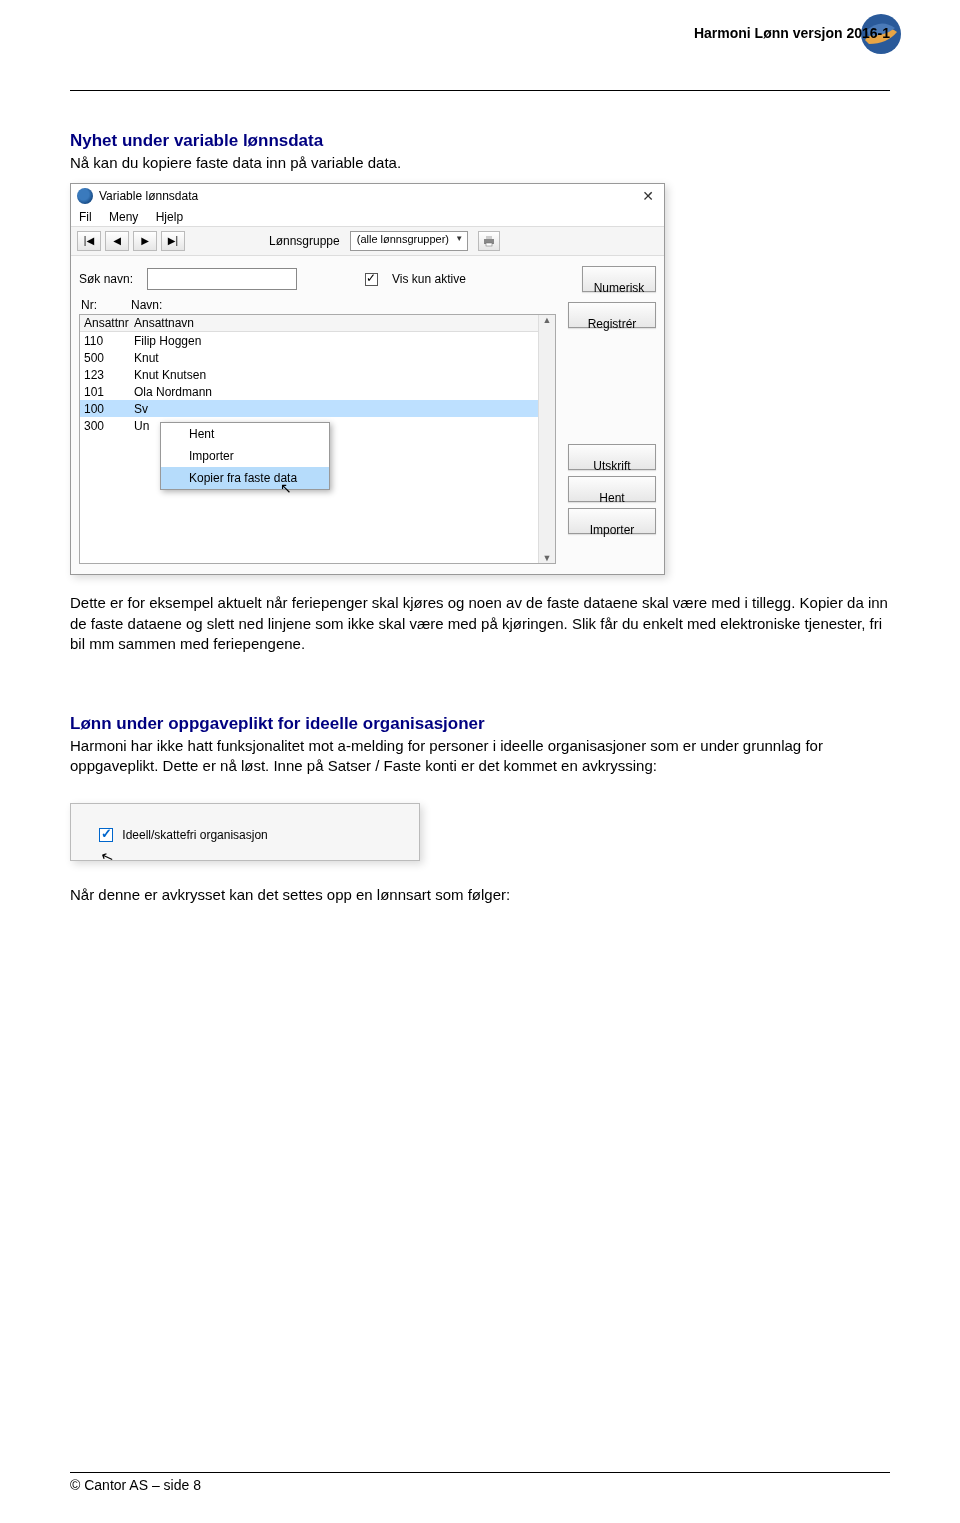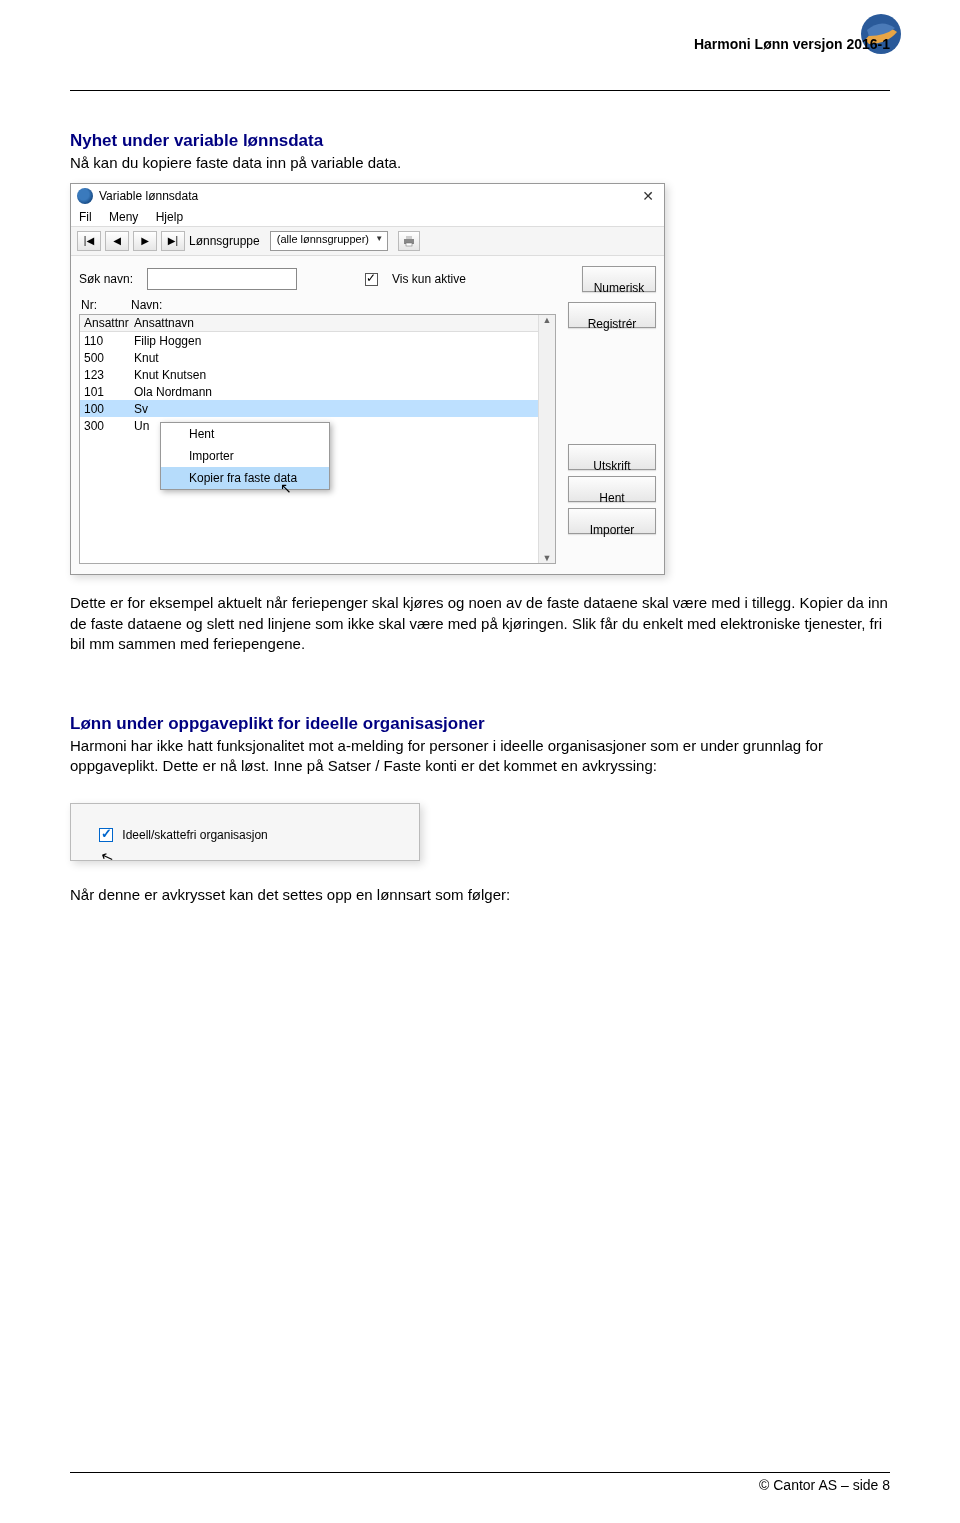--- a/index.html
+++ b/index.html
@@ -11,21 +11,21 @@
     color: #000;
     width: 960px;
   }
   .page {
     padding: 60px 70px 40px 70px;
     position: relative;
     min-height: 1523px;
   }
   .header-right {
     position: absolute;
-    top: 35px;
+    top: 24px;
     right: 70px;
     text-align: right;
   }
   .header-title {
     font-weight: bold;
     font-size: 14px;
     color: #000;
   }
   .logo {
     position: absolute;
@@ -92,21 +92,21 @@
     border-bottom: 1px solid #ddd;
   }
   .nav-btn {
     width: 24px; height: 20px;
     border: 1px solid #bbb;
     background: linear-gradient(#fff,#e6e6e6);
     font-size: 10px;
     text-align: center;
     line-height: 18px;
   }
-  .ss-toolbar .lbl { margin-right: 6px; font-size:12px;}
+  .ss-toolbar .lbl { margin-left: 80px; margin-right: 6px; font-size:12px;}
   .combo {
     height: 20px;
     border: 1px solid #999;
     background: #fff;
     padding: 1px 18px 8px 6px;
     font-size: 11px;
     position: relative;
     min-width: 110px;
   }
   .combo::after {
@@ -264,21 +264,21 @@
     left: 30px;
     top: 44px;
     font-size: 15px;
     transform: rotate(-20deg);
   }
 
   .footer {
     position:absolute;
     bottom: 30px;
     left: 70px; right:70px;
-    text-align:right;
+    text-align:left;
     font-size: 14px;
     border-top: 1px solid #000;
     padding-top: 4px;
     margin-top: 34px;
   }
 </style>
 </head>
 <body>
 
 <div class="page">

